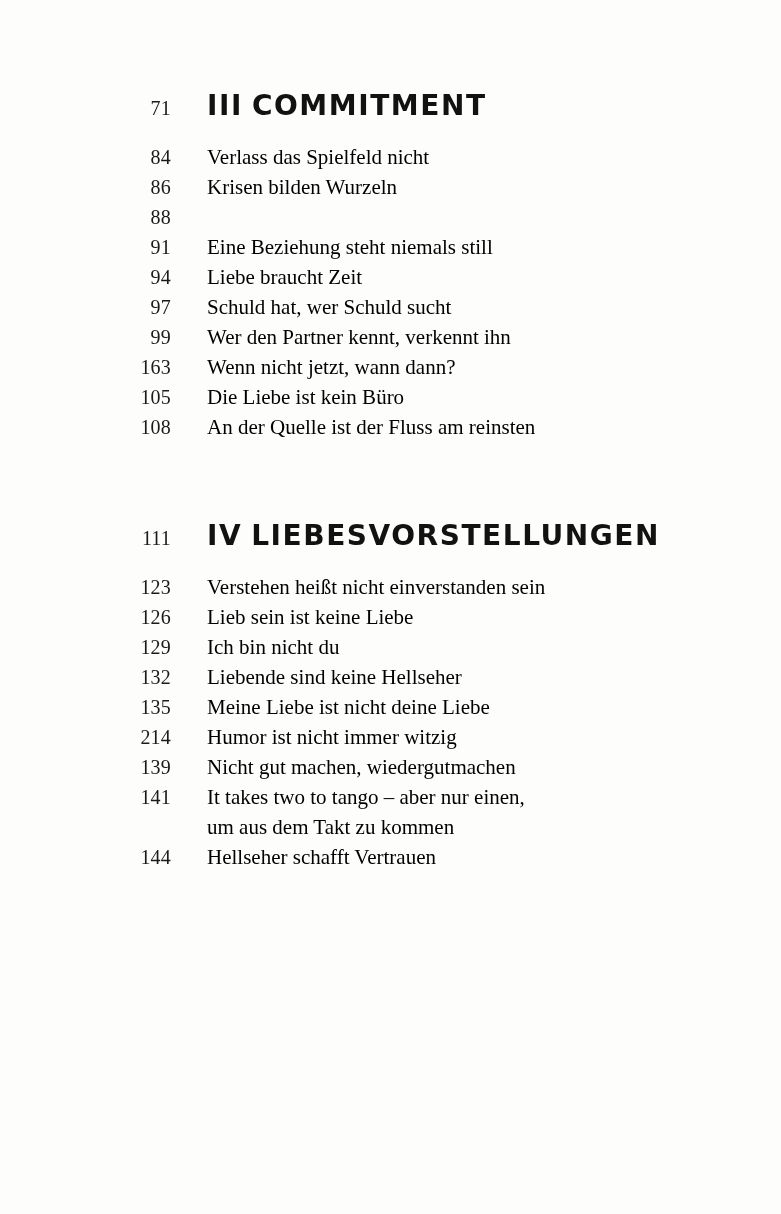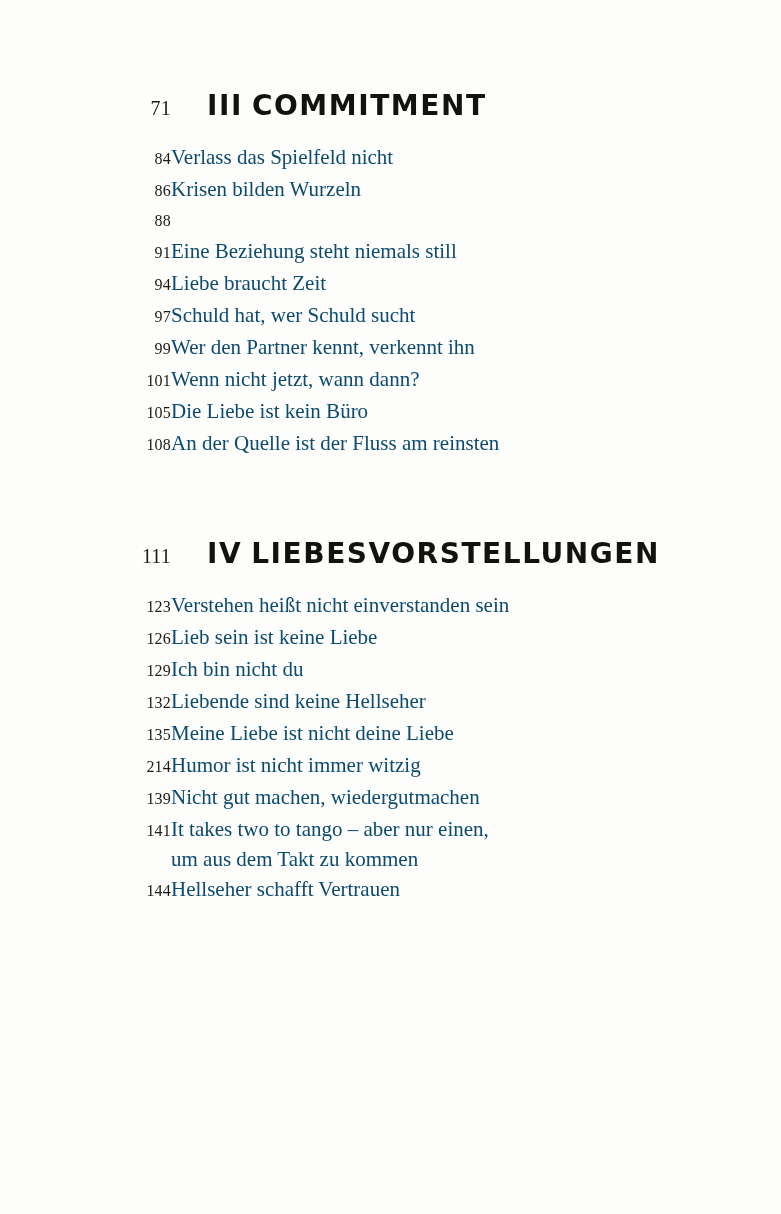--- a/index.html
+++ b/index.html
@@ -36,33 +36,34 @@
     align-items: baseline;
     width: 100%;
   }
 
   .pagenum {
     flex: 0 0 auto;
     width: 138px;            
     padding-right: 0;
     text-align: right;
     font-family: "Liberation Serif", "DejaVu Serif", serif;
-    font-size: 16px;
+    font-size: 20px;
     line-height: 30px;
     color: #1a1a18;
     letter-spacing: 0.2px;
     margin-left: 33px;       
   }
 
   .title {
     flex: 1 1 auto;
+    margin-left: 36px;       
     font-family: "Liberation Serif", "DejaVu Serif", serif;
     font-size: 21px;
     line-height: 30px;
-    color: #0c4a6e;
+    color: #000000;
   }
 
   .title .contline {
     display: block;
   }
 
   
   .section-row .pagenum {
     font-size: 20px;
     line-height: 32px;
@@ -125,21 +126,21 @@
           </div>
           <div class="row entry-row">
             <div class="pagenum">97</div>
             <div class="title"><span>Schuld hat, wer Schuld sucht</span></div>
           </div>
           <div class="row entry-row">
             <div class="pagenum">99</div>
             <div class="title"><span>Wer den Partner kennt, verkennt ihn</span></div>
           </div>
           <div class="row entry-row">
-            <div class="pagenum">101</div>
+            <div class="pagenum">163</div>
             <div class="title"><span>Wenn nicht jetzt, wann dann?</span></div>
           </div>
           <div class="row entry-row">
             <div class="pagenum">105</div>
             <div class="title"><span>Die Liebe ist kein Büro</span></div>
           </div>
           <div class="row entry-row">
             <div class="pagenum">108</div>
             <div class="title"><span>An der Quelle ist der Fluss am reinsten</span></div>
           </div>

